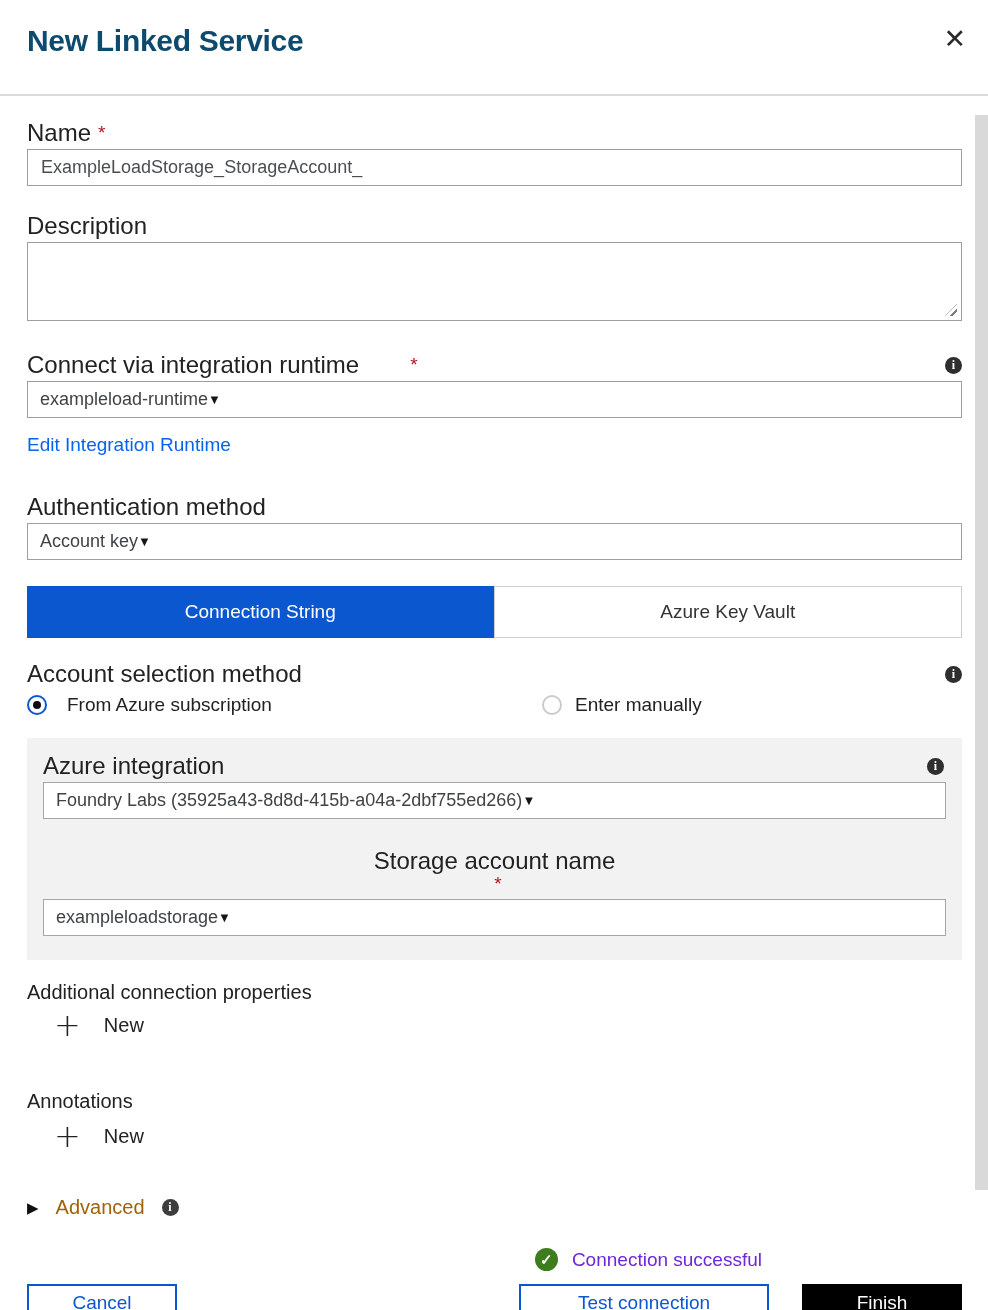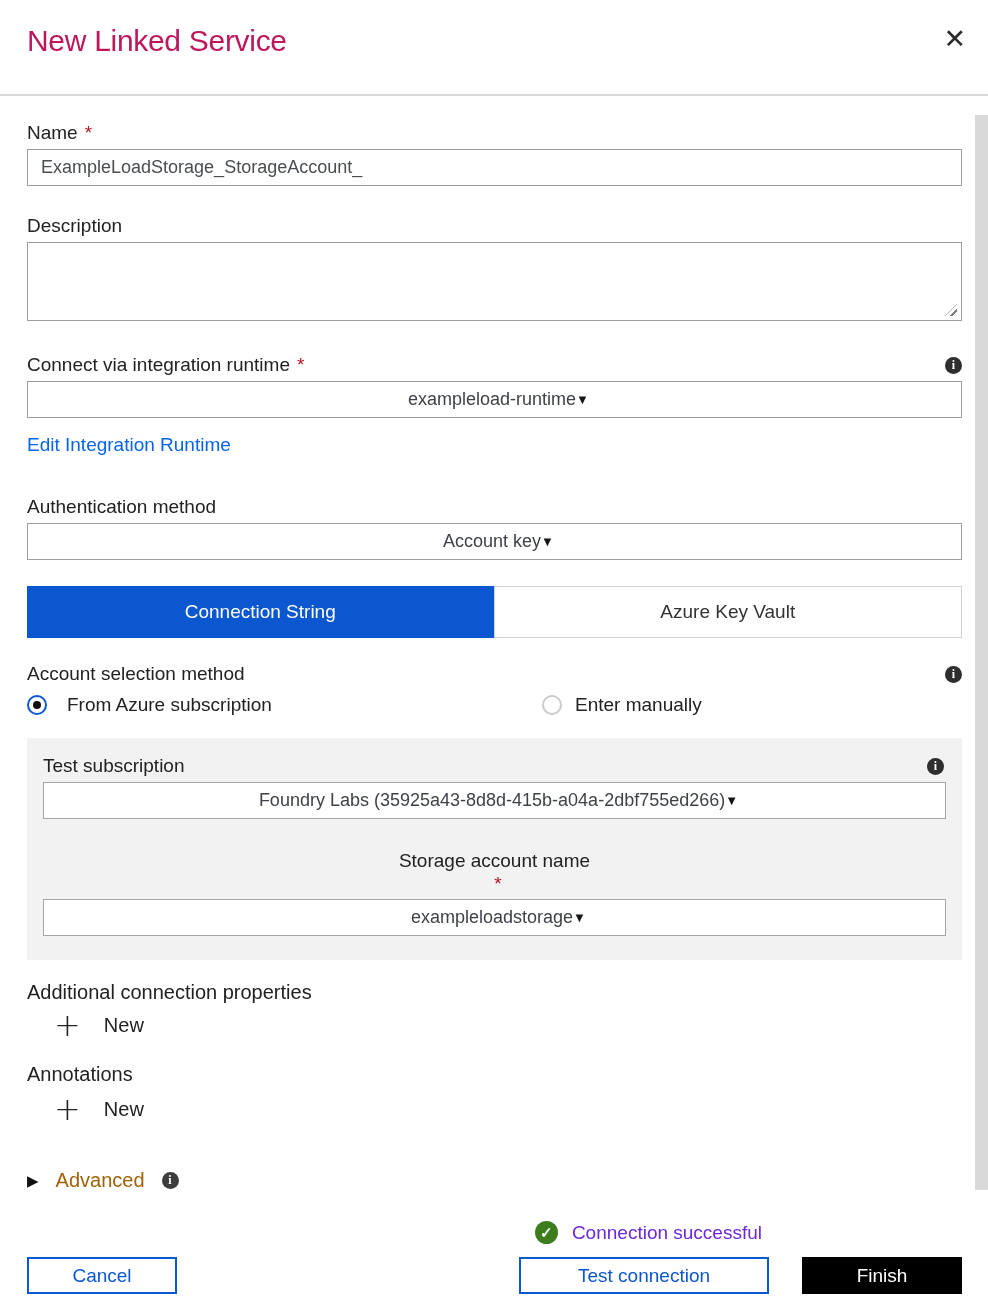--- a/index.html
+++ b/index.html
@@ -2,47 +2,47 @@
 <html><head>
 <meta charset="utf-8">
 <style>
   * { margin:0; padding:0; box-sizing:border-box; }
   html,body { background:#fff; }
   body { font-family:"Liberation Sans", sans-serif; color:#252525; }
   .page { position:relative; width:988px; height:1310px; background:#fff; overflow:hidden; }
 
   
   .header { position:relative; height:96px; border-bottom:2px solid #dadada; }
-  .title { position:absolute; left:27px; top:24px; font-size:30px; font-weight:400; color:#be185d; letter-spacing:-0.3px; }
+  .title { position:absolute; left:27px; top:24px; font-size:30px; font-weight:700; color:#0c4a6e; letter-spacing:-0.3px; }
   .close { position:absolute; right:22px; top:26px; font-size:27px; font-weight:400; color:#2b2b2b; cursor:pointer; line-height:1; }
 
   .content { padding:0 26px 0 27px; }
 
-  .lbl { font-size:19px; line-height:24px; color:#222; }
+  .lbl { font-size:24px; line-height:24px; color:#222; }
   .lbl-row { display:flex; align-items:center; }
   .lbl-row .spacer { flex:1; }
   .req { color:#b41320; margin-left:7px; font-size:19px; }
 
   .info { width:17px; height:17px; border-radius:50%; background:#2e2e2e; color:#fff;
           font-size:12px; font-weight:bold; display:flex; align-items:center; justify-content:center;
           font-family:"Liberation Serif", serif; flex:none; }
   .info.in-panel { margin-right:2px; }
 
   input.text { width:100%; height:37px; border:1px solid #9e9e9e; background:#fff;
                font-size:18px; color:#4a4e52; padding:0 13px; font-family:inherit; outline:none; }
 
   .ta-wrap { position:relative; margin-top:4px; }
   textarea.desc { display:block; width:100%; height:79px; border:1px solid #9e9e9e; background:#fff;
                   resize:none; font-family:inherit; font-size:18px; color:#444; padding:8px 12px; outline:none; }
   .resize-handle { position:absolute; right:5px; bottom:5px; width:12px; height:12px;
                    background:repeating-linear-gradient(135deg, transparent, transparent 3px, #7d7d7d 3px, #7d7d7d 4.5px);
                    clip-path:polygon(100% 0, 0 100%, 100% 100%); cursor:nwse-resize; }
 
   .select { margin-top:4px; width:100%; height:37px; border:1px solid #9e9e9e; background:#fff;
-            display:flex; align-items:center; justify-content:center; padding:0 14px 0 22px;
+            display:flex; align-items:center; justify-content:flex-start; padding:0 14px 0 12px;
             font-size:18px; color:#3f4347; cursor:pointer; }
   .caret { font-size:13px; color:#141414; }
 
   .link { display:inline-block; margin-top:16px; font-size:19px; color:#0864e8; cursor:pointer; text-decoration:none; }
 
   .tabs { display:flex; margin-top:26px; height:52px; }
   .tab { flex:1; display:flex; align-items:center; justify-content:center; font-size:19px; cursor:pointer; }
   .tab.active { background:#0b57d0; color:#fff; }
   .tab.inactive { background:#fff; color:#333; border:1px solid #cfcfcf; }
 
@@ -103,21 +103,21 @@
     
     <div class="lbl-row" style="margin-top:28px;">
       <span class="lbl">Description</span>
     </div>
     <div class="ta-wrap">
       <textarea class="desc" style=""></textarea>
       <span class="resize-handle"></span>
     </div>
 
     
-    <div class="lbl-row" style="margin-top:32px;">
+    <div class="lbl-row" style="margin-top:32px;gap:44px;">
       <span class="lbl">Connect via integration runtime</span>
       <span class="req">*</span>
       <span class="spacer"></span>
       <span class="info">i</span>
     </div>
     <div class="select">
       <span>exampleload-runtime</span>
       <span class="caret">▼</span>
     </div>
     <a class="link">Edit Integration Runtime</a>
@@ -150,21 +150,21 @@
       </div>
       <div class="radio-group">
         <span class="radio unsel"></span>
         <span class="radio-label">Enter manually</span>
       </div>
     </div>
 
     
     <div class="panel">
       <div class="lbl-row">
-        <span class="lbl">Test subscription</span>
+        <span class="lbl">Azure integration</span>
         <span class="spacer"></span>
         <span class="info in-panel">i</span>
       </div>
       <div class="select">
         <span>Foundry Labs (35925a43-8d8d-415b-a04a-2dbf755ed266)</span>
         <span class="caret">▼</span>
       </div>
 
       <div class="lbl-row" style="margin-top:30px;flex-direction:column;">
         <span class="lbl">Storage account name</span>
@@ -179,21 +179,21 @@
     
     <div class="lbl-row" style="margin-top:20px;">
       <span class="lbl" style="font-size:20px;">Additional connection properties</span>
     </div>
     <div class="new-btn">
       <span class="plus">+</span>
       <span class="new-lbl">New</span>
     </div>
 
     
-    <div class="lbl-row" style="margin-top:24px;">
+    <div class="lbl-row" style="margin-top:51px;">
       <span class="lbl" style="font-size:20px;">Annotations</span>
     </div>
     <div class="new-btn" style="margin-top:10px;">
       <span class="plus">+</span>
       <span class="new-lbl">New</span>
     </div>
 
     
     <div class="advanced">
       <span class="tri">▶</span>

